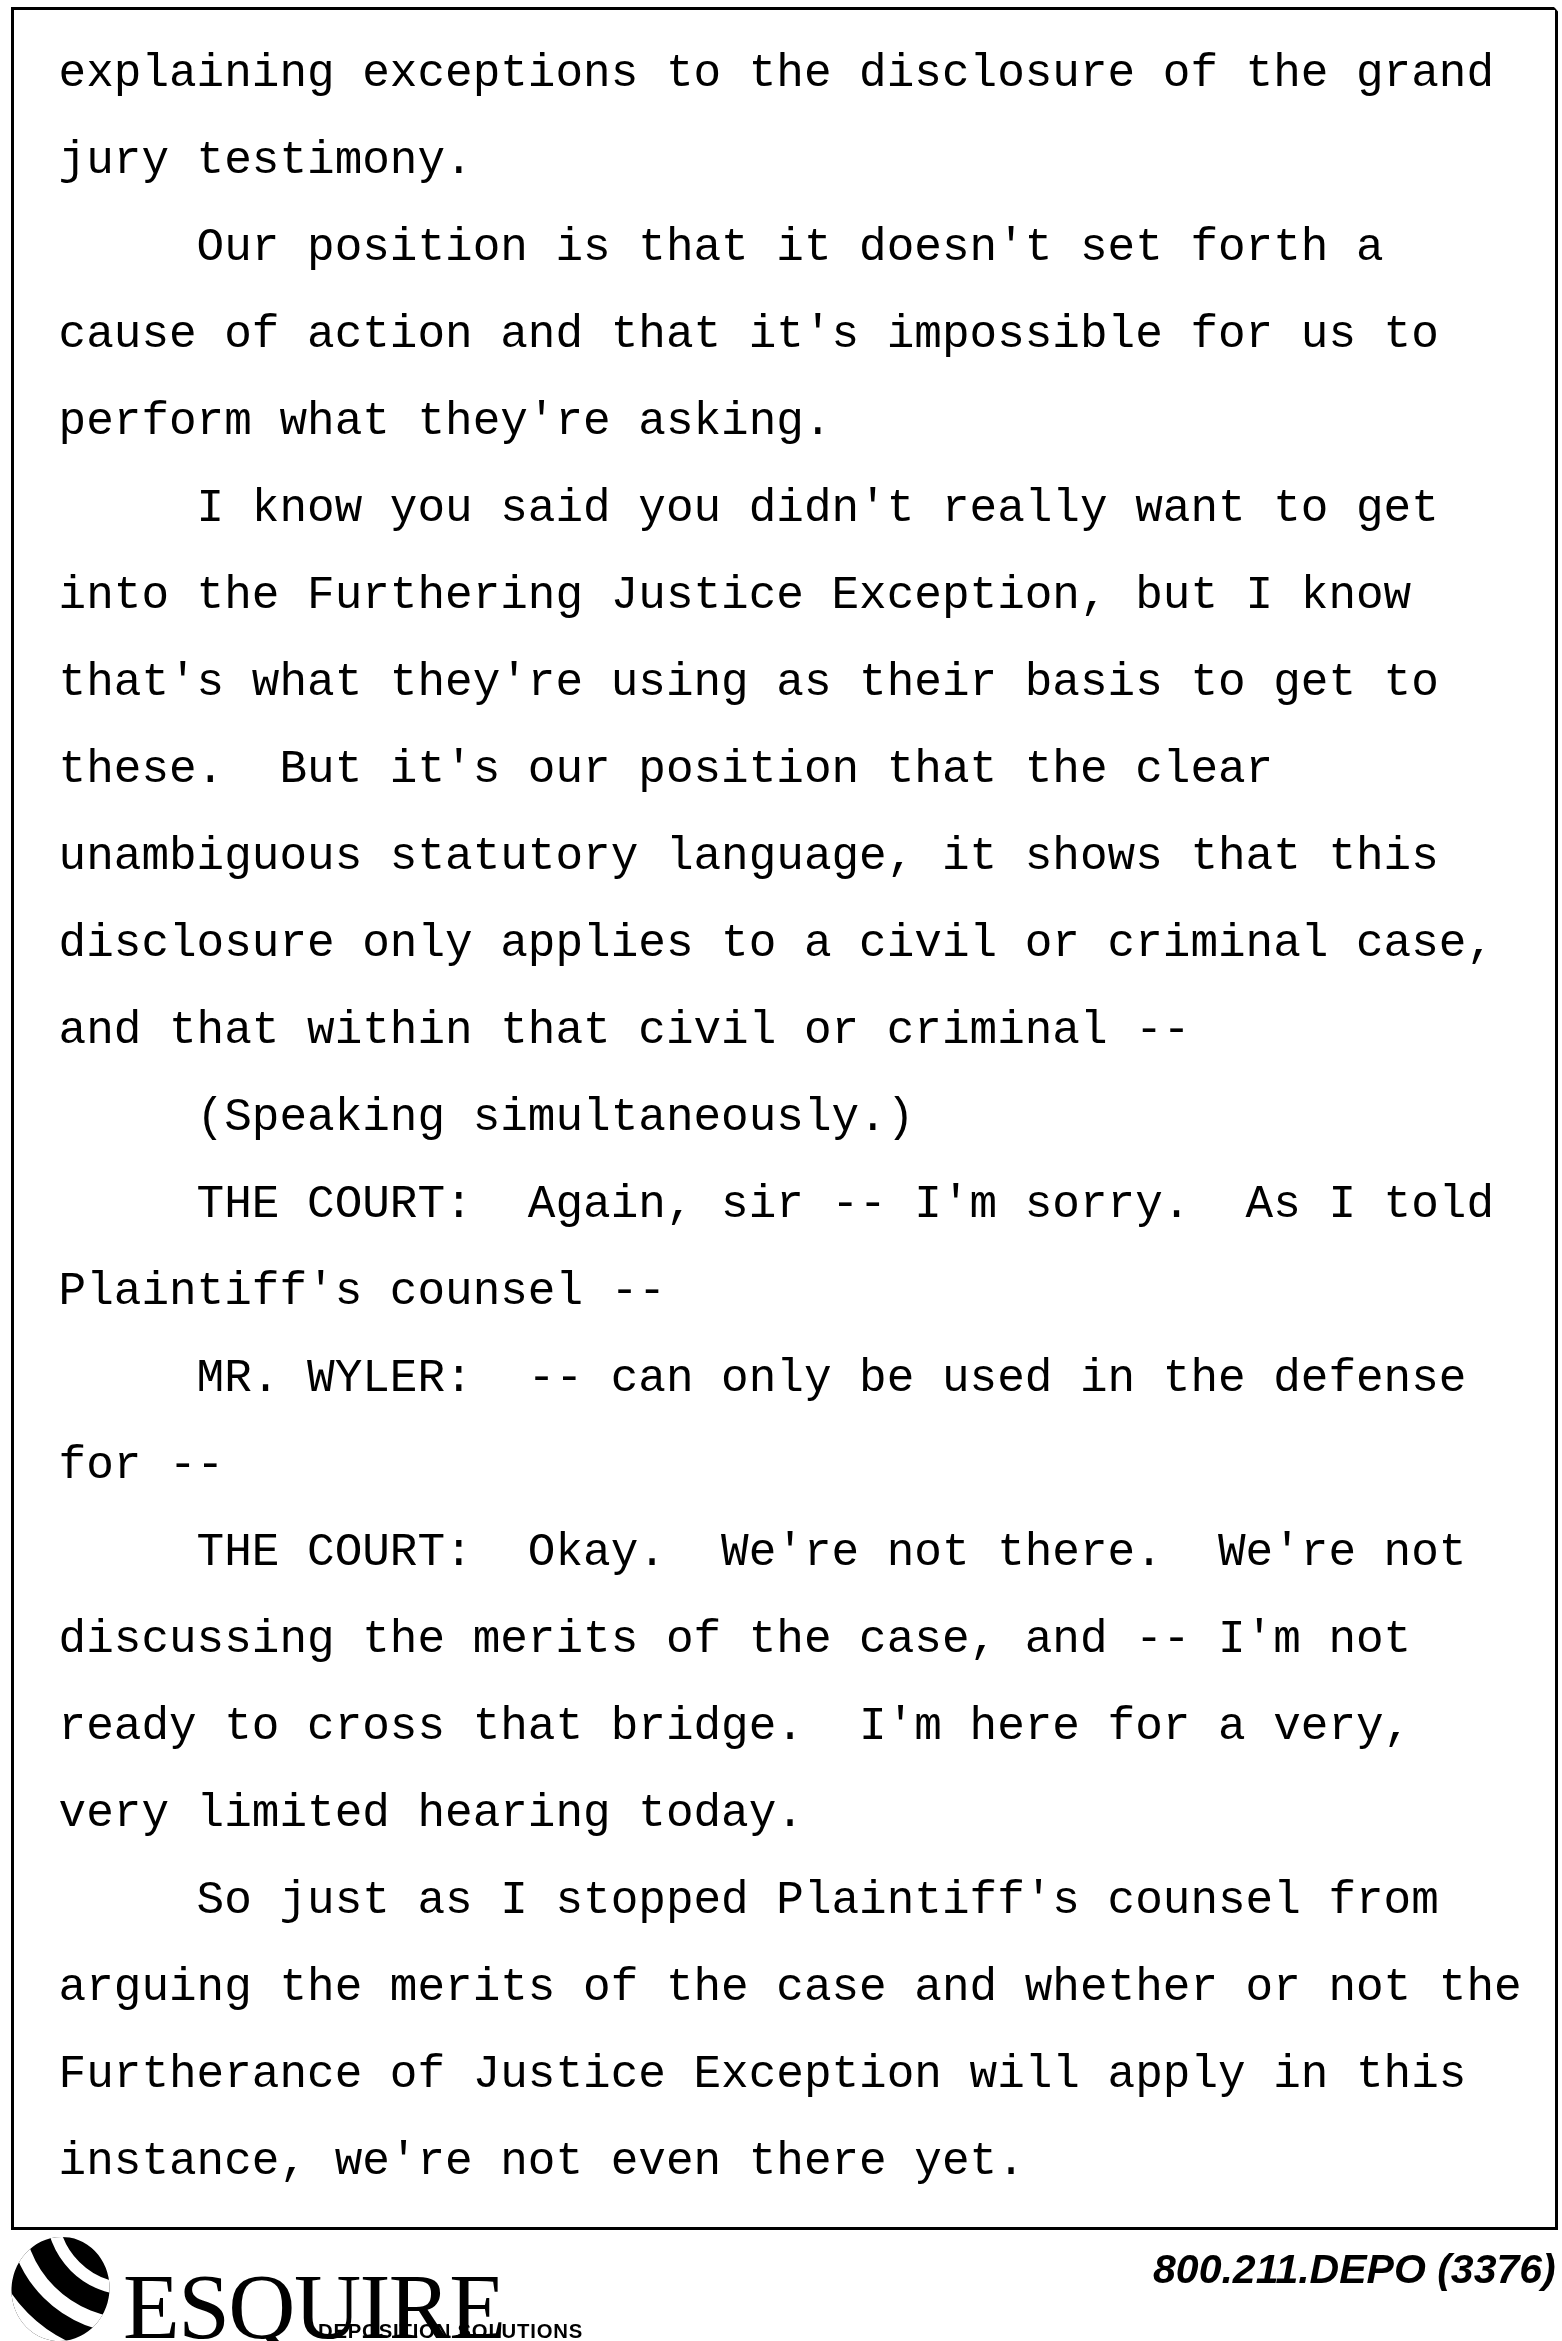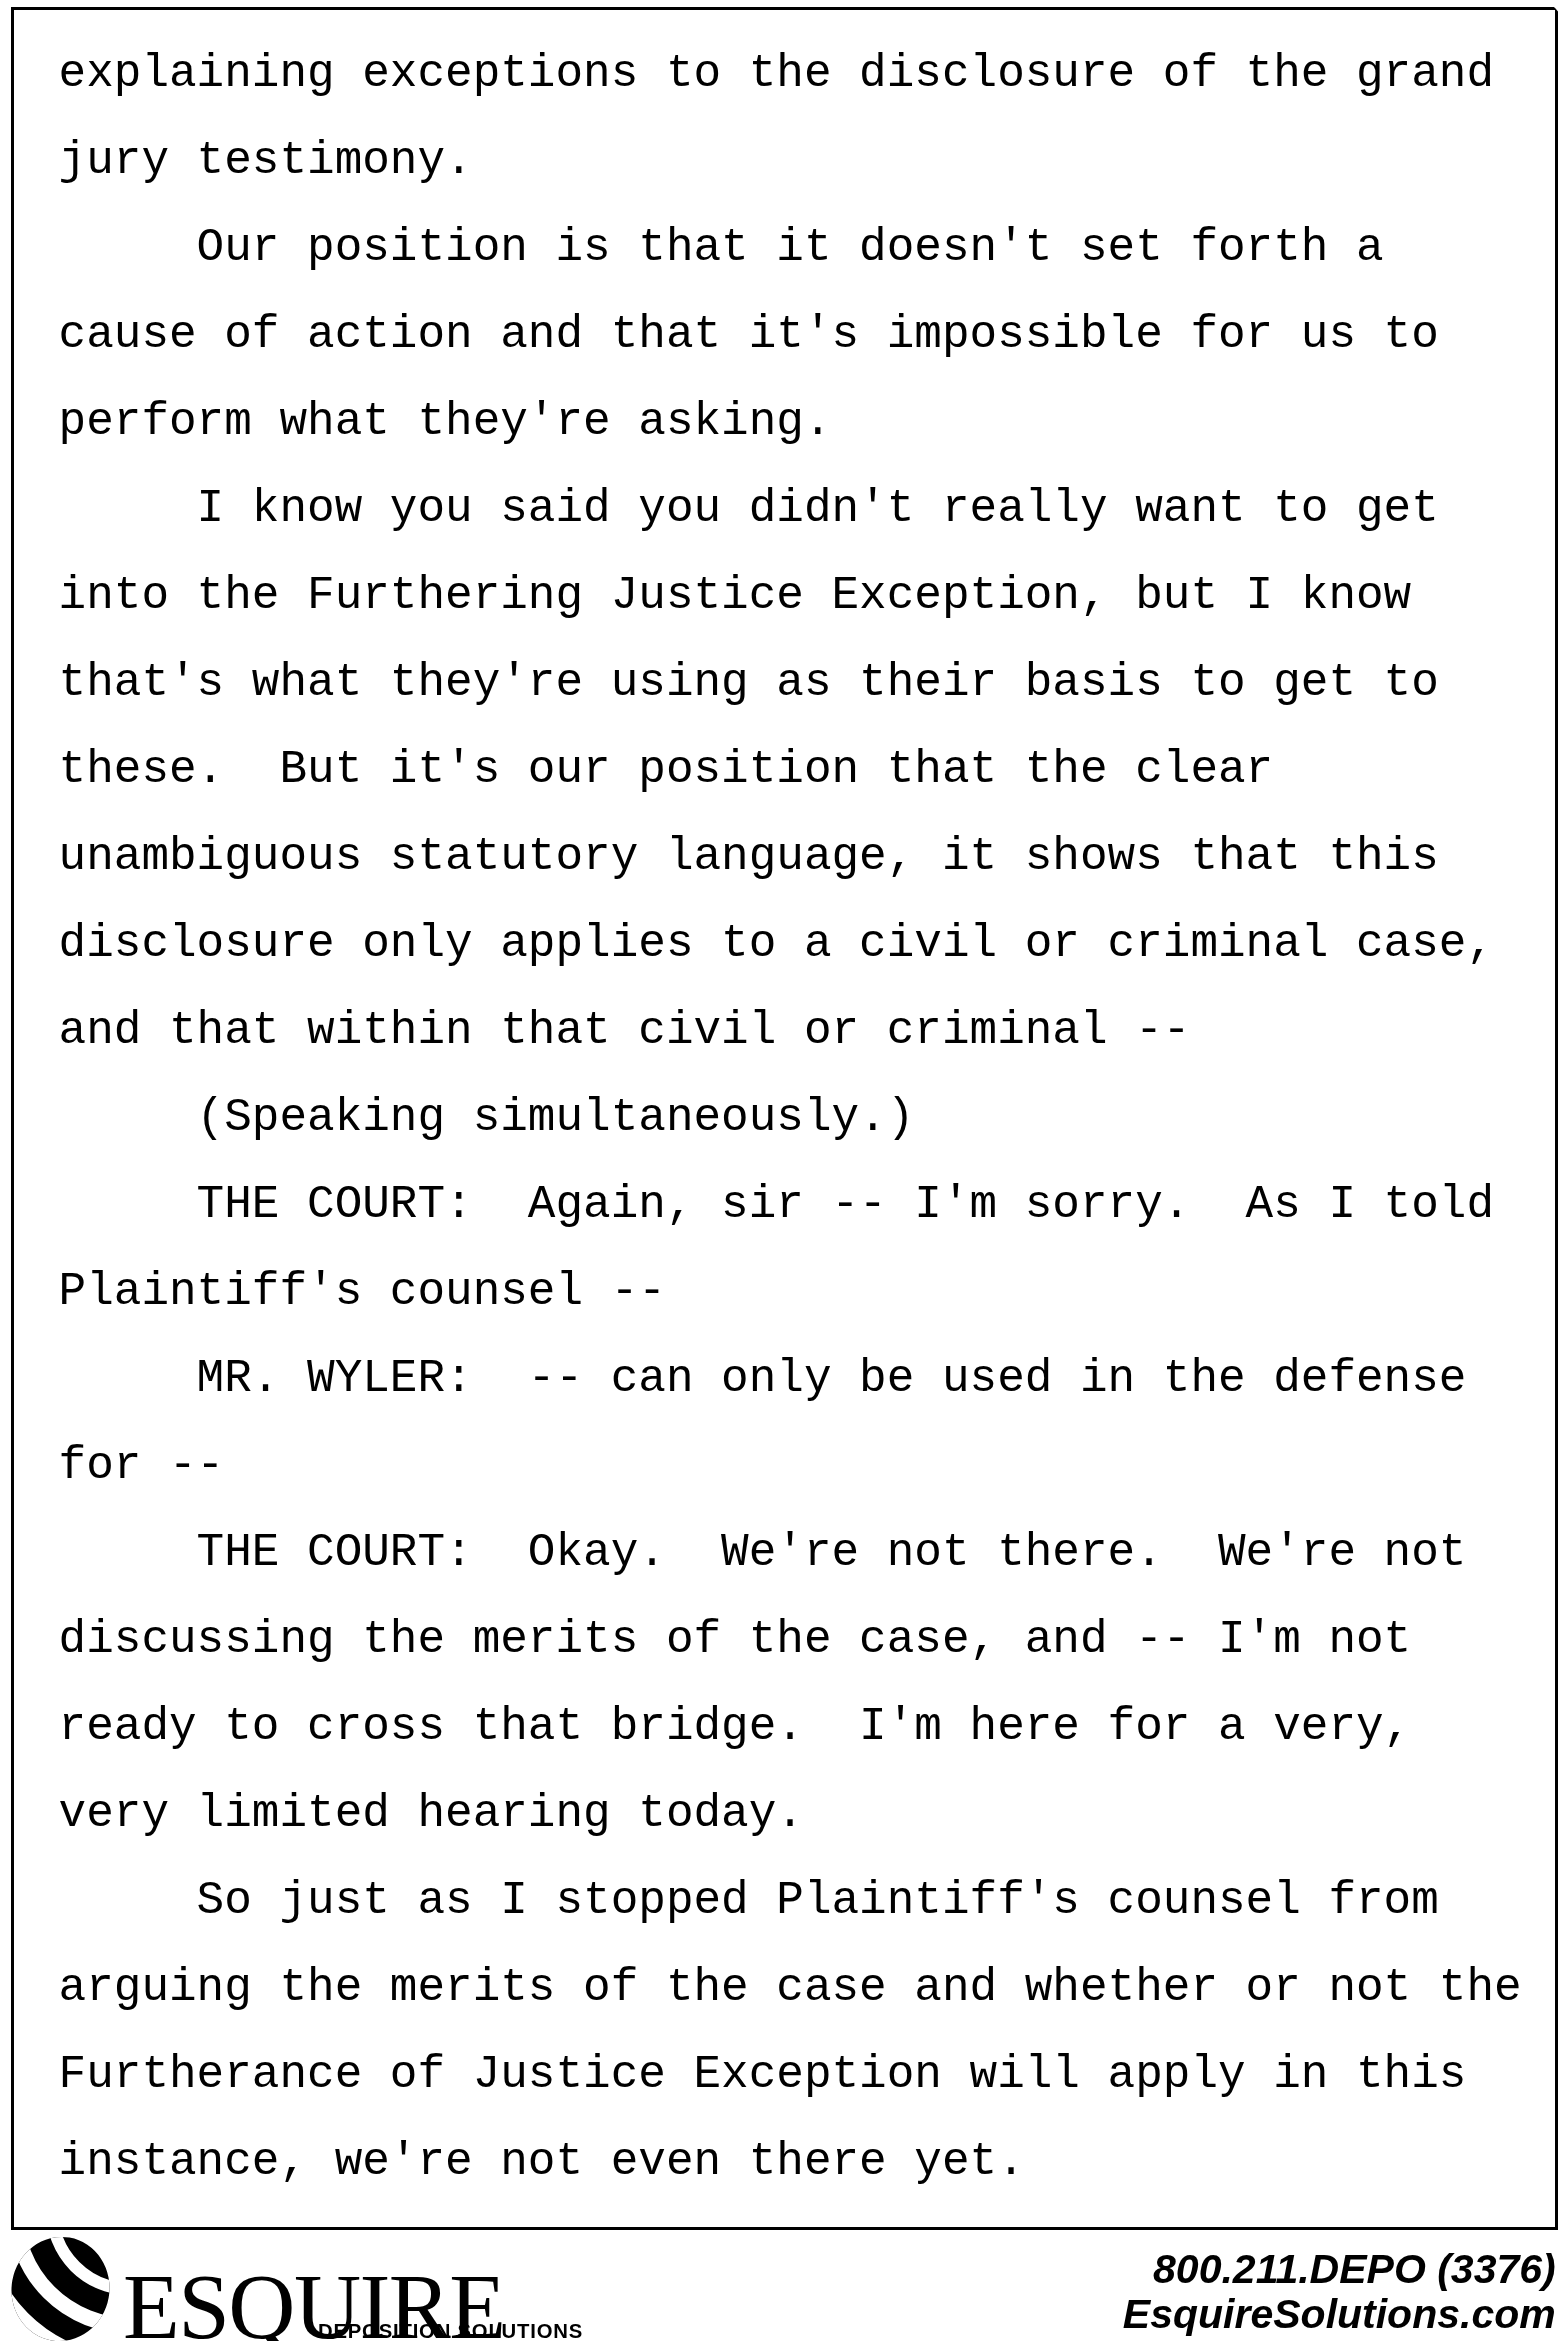--- a/index.html
+++ b/index.html
@@ -128,18 +128,17 @@
           <circle cx="150" cy="-30" r="185" fill="none" stroke="#ffffff" stroke-width="17"></circle>
           <circle cx="150" cy="-30" r="228" fill="none" stroke="#ffffff" stroke-width="13"></circle>
         </g>
       </svg>
       <div id="brand">ESQUIRE</div>
       <div id="tagline">DEPOSITION SOLUTIONS</div>
     </div>
 
     <div id="contact">
       <div>800.211.DEPO (3376)</div>
-      <div>EsquireSolutions.com</div>
     </div>
 
   </div>
 </div>
 
 
 </body></html>

